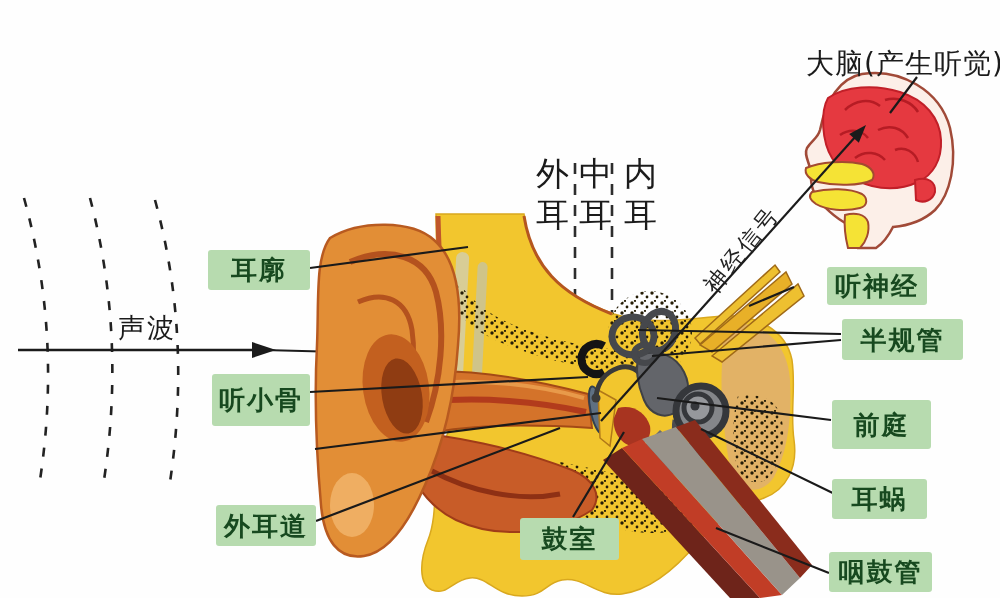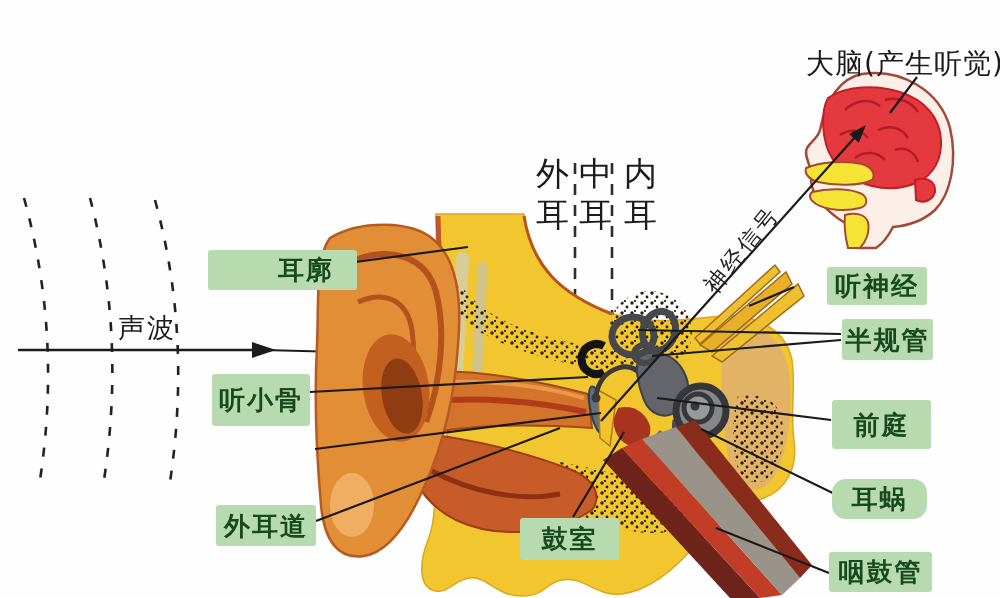--- a/index.html
+++ b/index.html
@@ -216,22 +216,22 @@
   <div class="plain" style="left:806px;top:50px;font-size:28px;letter-spacing:1px;">大脑(产生听觉)</div>
 
   <div class="vlabel" style="left:536px;top:153px;">外耳</div>
   <div class="vlabel" style="left:579px;top:153px;">中耳</div>
   <div class="vlabel" style="left:624px;top:153px;">内耳</div>
 
   <div class="plain" style="left:118px;top:314px;font-size:27px;letter-spacing:2px;text-align:center;">声波</div>
 
   <div class="rot" style="left:690px;top:234px;">神经信号</div>
 
-  <div class="tag" style="left:208px;top:250px;width:102px;height:40px;padding-left:47px;">耳廓</div>
+  <div class="tag" style="left:208px;top:250px;width:102px;height:40px;">耳廓</div>
   <div class="tag" style="left:212px;top:374px;width:98px;height:52px;">听小骨</div>
   <div class="tag" style="left:216px;top:505px;width:100px;height:41px;">外耳道</div>
   <div class="tag" style="left:520px;top:518px;width:99px;height:42px;">鼓室</div>
   <div class="tag" style="left:795px;top:267px;width:100px;height:38px;margin-left:32px;">听神经</div>
-  <div class="tag" style="left:842px;top:319px;width:91px;height:41px;">半规管</div>
+  <div class="tag" style="left:842px;top:319px;width:121px;height:41px;">半规管</div>
   <div class="tag" style="left:832px;top:400px;width:99px;height:49px;">前庭</div>
-  <div class="tag" style="left:832px;top:479px;width:95px;height:40px;border-radius:14px;">耳蜗</div>
+  <div class="tag" style="left:832px;top:479px;width:95px;height:40px;">耳蜗</div>
   <div class="tag" style="left:829px;top:552px;width:103px;height:40px;">咽鼓管</div>
 </div>
 
 </body></html>

